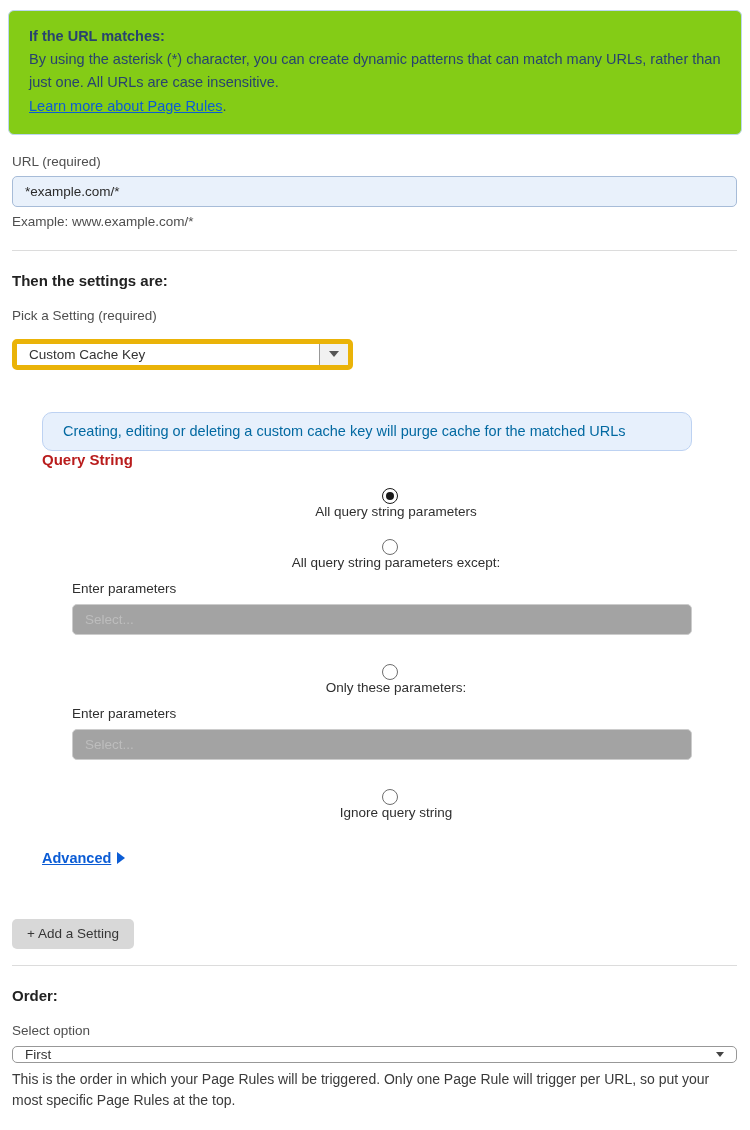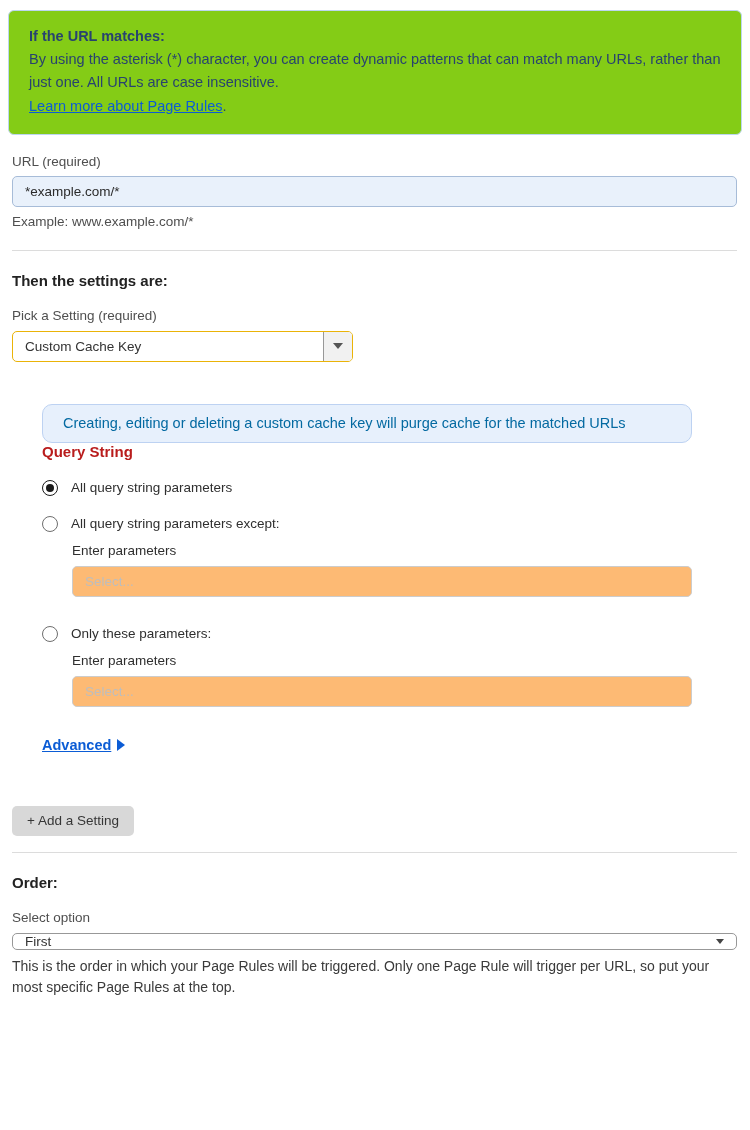--- a/index.html
+++ b/index.html
@@ -73,24 +73,24 @@
 
   .section-heading {
     font-size: 15px;
     font-weight: bold;
     color: #222;
     margin-top: 21px;
   }
 
   
   .setting-select {
-    margin-top: 8px;
+    margin-top: 16px;
     width: 341px;
     height: 31px;
-    border: 1px solid #eab308;
+    border: 5px solid #eab308;
     border-radius: 5px;
     display: flex;
     align-items: stretch;
     background: #fff;
     cursor: pointer;
     overflow: hidden;
   }
   .setting-select .select-value {
     flex: 1;
     display: flex;
@@ -131,20 +131,21 @@
   .qs-heading {
     font-size: 15px;
     font-weight: bold;
     color: #b91c1c;
   }
   .radio-row {
     display: flex;
     align-items: center;
     margin-top: 20px;
     cursor: pointer;
+    flex-direction: column;
   }
   .radio-circle {
     width: 16px; height: 16px;
     border: 1.5px solid #6e6e6e;
     border-radius: 50%;
     flex: 0 0 16px;
     position: relative;
     background: #fff;
   }
   .radio-circle.selected { border-color: #1a1a1a; }
@@ -173,21 +174,21 @@
     width: 620px;
     height: 31px;
     margin-top: 8px;
     border: 1px solid #cccccc;
     border-radius: 5px;
     padding: 0 12px;
     font-family: "Liberation Sans", sans-serif;
     font-size: 13.5px;
     color: #333;
     outline: none;
-    background: #fdba74;
+    background: #a3a3a3;
   }
   .param-input::placeholder { color: #bdbdbd; }
   .row-gap-lg { margin-top: 29px; }
 
   .advanced-link {
     display: inline-flex;
     align-items: center;
     margin-top: 30px;
     font-size: 14.5px;
     font-weight: bold;
@@ -294,20 +295,24 @@
 
     <div class="radio-row row-gap-lg">
       <span class="radio-circle"></span>
       <span class="radio-label">Only these parameters:</span>
     </div>
     <div class="radio-sub">
       <div class="sub-label">Enter parameters</div>
       <input class="param-input" type="text" placeholder="Select..." style="">
     </div>
 
+    <div class="radio-row row-gap-lg">
+      <span class="radio-circle"></span>
+      <span class="radio-label">Ignore query string</span>
+    </div>
 
     <div class="advanced-link">
       <span class="link-blue">Advanced</span>
       <span class="tri-right"></span>
     </div>
   </div>
 
   <button class="btn btn-gray add-setting-btn">+ Add a Setting</button>
 
   <hr class="divider" style="margin-top:16px;">

